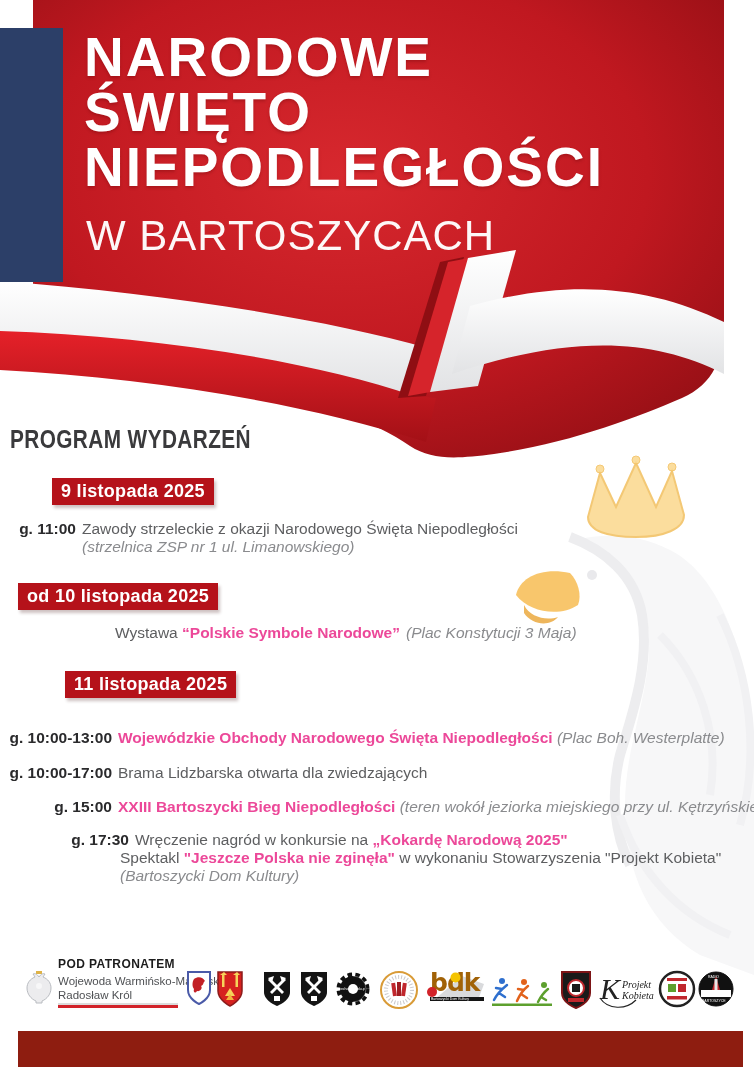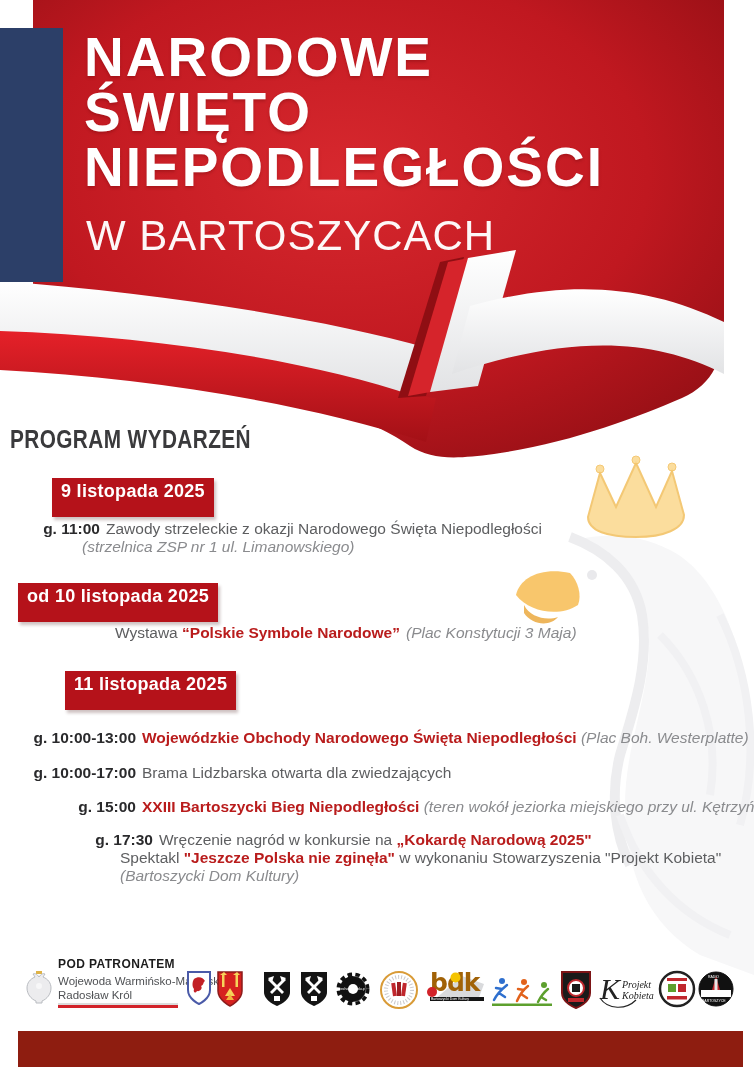--- a/index.html
+++ b/index.html
@@ -26,29 +26,29 @@
   
   .watermark{left:420px;top:455px;pointer-events:none;}
 
   
   .program-heading{
     left:10px;top:424px;font-size:26px;font-weight:700;color:#3a3a3c;
     transform:scaleX(.8);transform-origin:left center;white-space:nowrap;letter-spacing:.5px;
   }
   .date-badge{
     background:#b5121a;color:#ffffff;font-weight:700;font-size:18px;line-height:20px;
-    padding:3px 9px 16px 9px;display:inline-block;white-space:nowrap;letter-spacing:.3px;
+    padding:3px 9px 4px 9px;display:inline-block;white-space:nowrap;letter-spacing:.3px;
     box-shadow:2px 3px 3px rgba(60,10,10,.25);
   }
   .row{white-space:nowrap;font-size:15.5px;line-height:18px;}
-  .t-time{font-weight:700;color:#2a2a2c;display:inline-block;margin-left:24px;}
+  .t-time{font-weight:700;color:#2a2a2c;display:inline-block;}
   .timecol-s1{width:76px;text-align:right;}
   .timecol-s3{width:112px;text-align:right;}
   .t-body{color:#5d5e60;}
-  .t-red{font-weight:700;color:#b91c1c;}
+  .t-red{font-weight:700;color:#ec4899;}
   .t-loc{font-style:italic;color:#8a8b8e;}
   .gap{display:inline-block;width:6px;}
 
   
   .pat-heading{left:58px;top:957px;font-size:12px;font-weight:700;color:#1c1c1c;letter-spacing:.4px;}
   .pat-line1{left:58px;top:975px;font-size:11.5px;color:#4f5154;}
   .pat-line2{left:58px;top:989px;font-size:11.5px;color:#4f5154;}
   .pat-flagline{left:58px;top:1003px;width:120px;}
   .pat-flagline .w{height:2px;background:#dcdcdc;}
   .pat-flagline .r{height:3px;background:#d2232a;}

